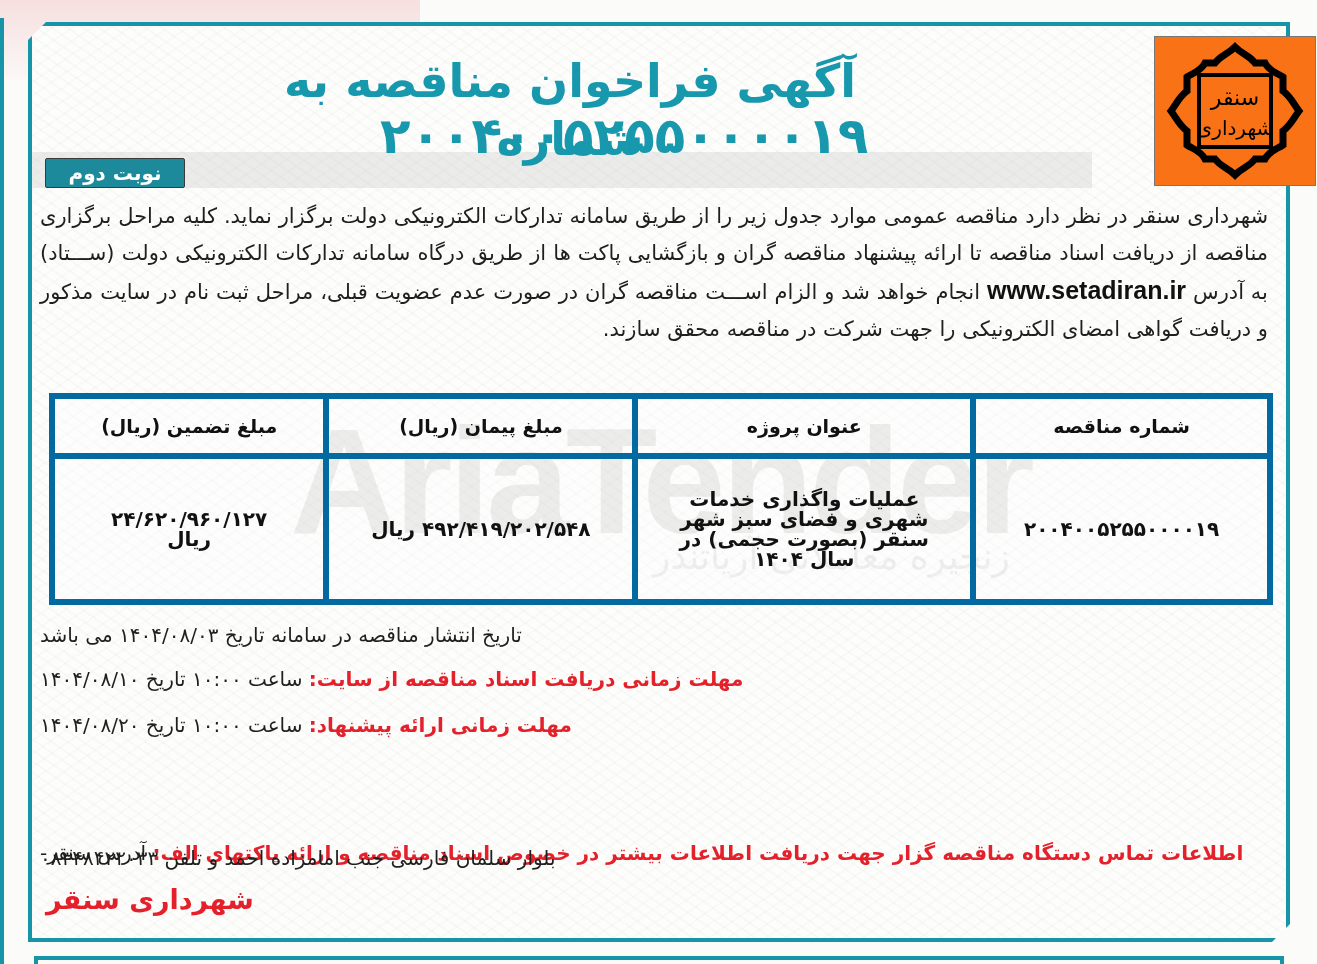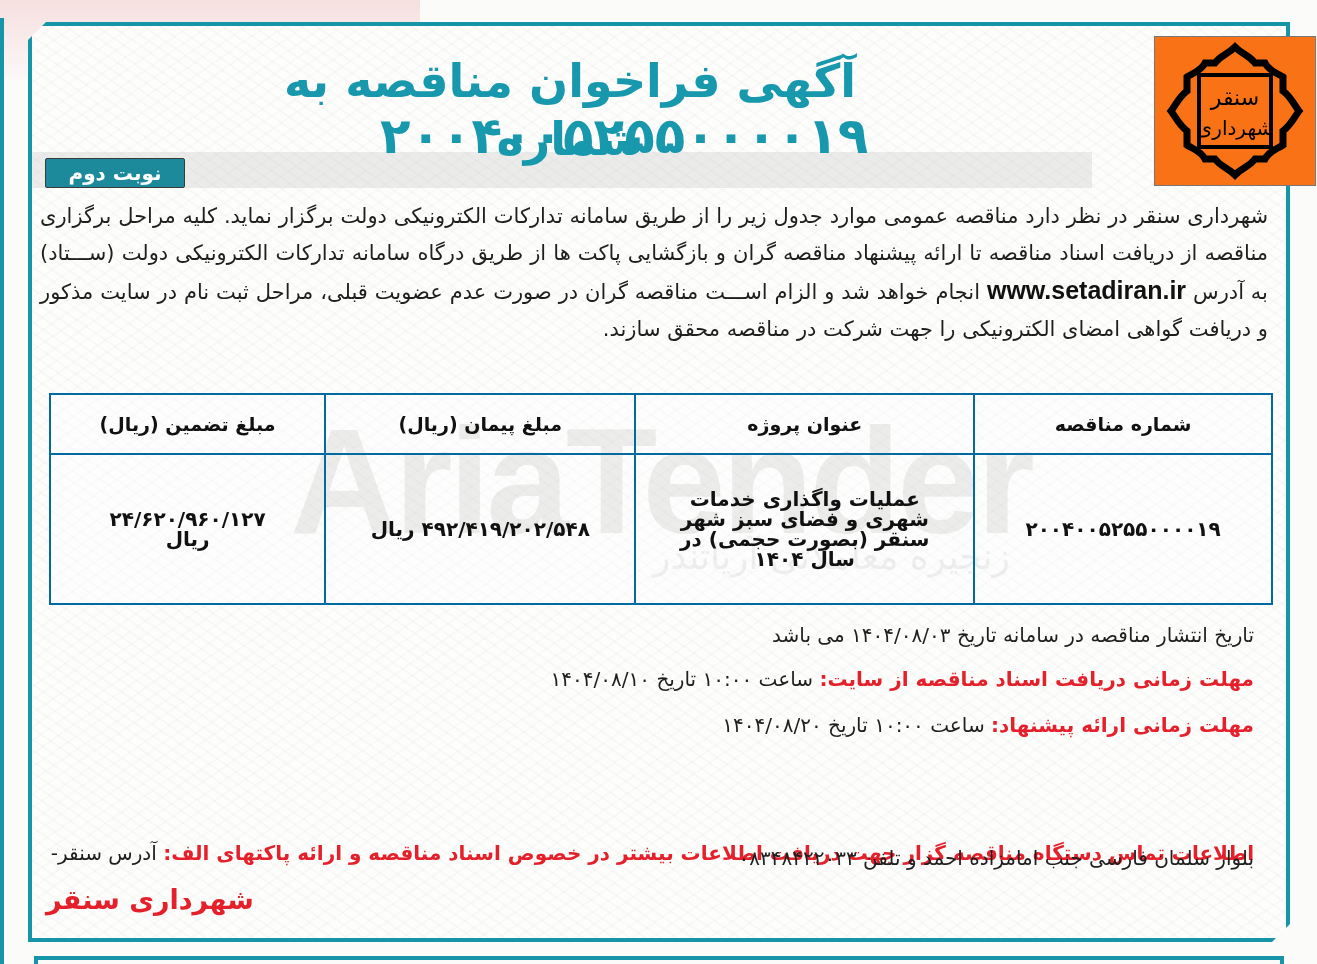--- a/index.html
+++ b/index.html
@@ -78,21 +78,21 @@
       font-family: "Liberation Sans", sans-serif; font-weight: bold;
       font-size: 25px; direction: ltr; unicode-bidi: embed; color: #111;
     }
     
     .tender-table {
       position: absolute; left: 49px; top: 393px; width: 1224px; height: 212px;
       border-collapse: collapse; direction: rtl;
       background: rgba(255,255,255,0.25);
     }
     .tender-table th, .tender-table td {
-      border: 2px solid #0369a1; text-align: center; vertical-align: middle;
+      border: 6px solid #0369a1; text-align: center; vertical-align: middle;
       color: #111; font-weight: bold;
     }
     .tender-table th { height: 60px; font-size: 19px; }
     .tender-table td { font-size: 20px; line-height: 20px; margin-top: 44px; }
     .col-number { width: 290px; border-radius: 22px; }
     .col-title { width: 330px; }
     .col-contract { width: 302px; }
     .col-guarantee { width: 268px; }
     .watermark {
       position: absolute; left: 230px; top: 400px; width: 800px; height: 200px;
@@ -103,21 +103,21 @@
       font-family: "Liberation Sans", sans-serif; font-weight: bold;
       font-size: 150px; color: #555; letter-spacing: -4px; line-height: 170px;
     }
     .wm-sub {
       position: absolute; left: 60px; top: 136px; width: 720px;
       direction: rtl; font-size: 36px; color: #666; letter-spacing: 18px;
     }
     
     .info {
       position: absolute; left: 40px; width: 1214px;
-      direction: rtl; text-align: right; font-size: 20px; color: #1f1f1f;
+      direction: rtl; text-align: left; font-size: 20px; color: #1f1f1f;
       line-height: 30px;
     }
     .info .label { color: #e4212b; font-weight: bold; }
     .line-1 { top: 620px; }
     .line-2 { top: 664px; }
     .line-3 { top: 710px; }
     .line-4 { top: 754px; }
     .line-5 { top: 799px; margin-top: 39px; }
     .line-6 { top: 843px; }
     .signature {

